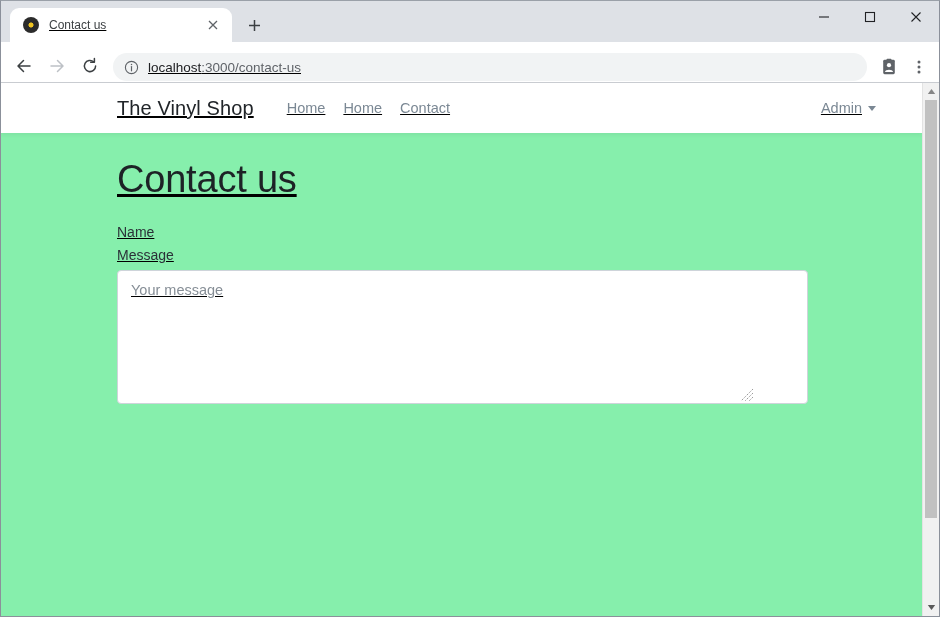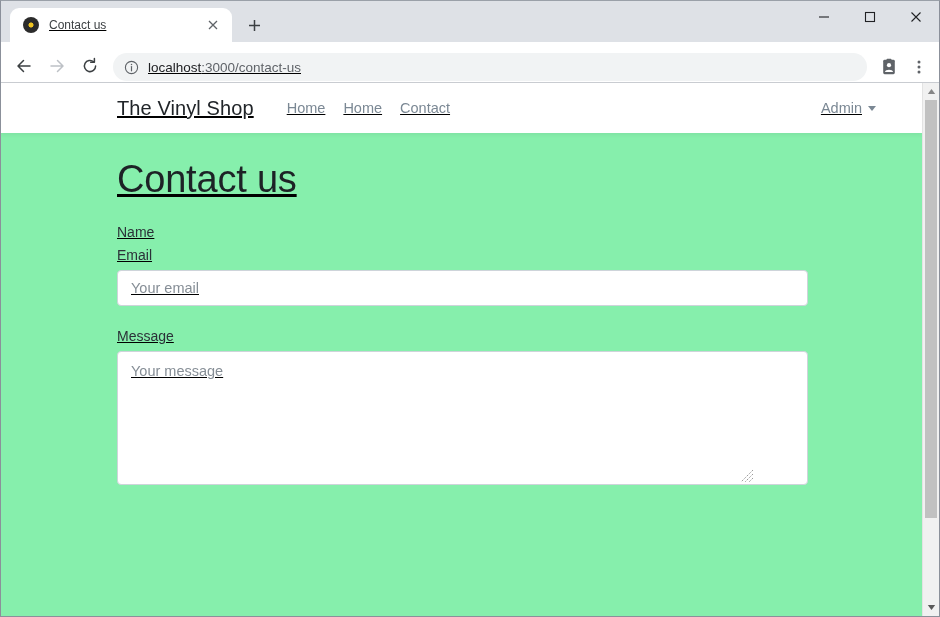--- a/index.html
+++ b/index.html
@@ -365,24 +365,20 @@
         </div>
       </div>
 
       <div class="content">
         <h1 class="page-title">Contact us</h1>
 
         <div class="field">
           <label class="field-label">Name</label>
         </div>
 
-        <div class="field">
-          <label class="field-label">Email</label>
-          <input class="text-input" type="text" placeholder="Your email" style="">
-        </div>
 
         <div class="field">
           <label class="field-label">Message</label>
           <div class="textarea-wrap">
             <textarea class="text-area" placeholder="Your message" style=""></textarea>
             <svg class="resize-grip" viewBox="0 0 14 14">
               <path d="M13 5 L5 13 M13 9 L9 13 M13 1 L1 13" stroke="#8a8a8a" stroke-width="1" stroke-dasharray="1.2 1.2"></path>
             </svg>
           </div>
         </div>

